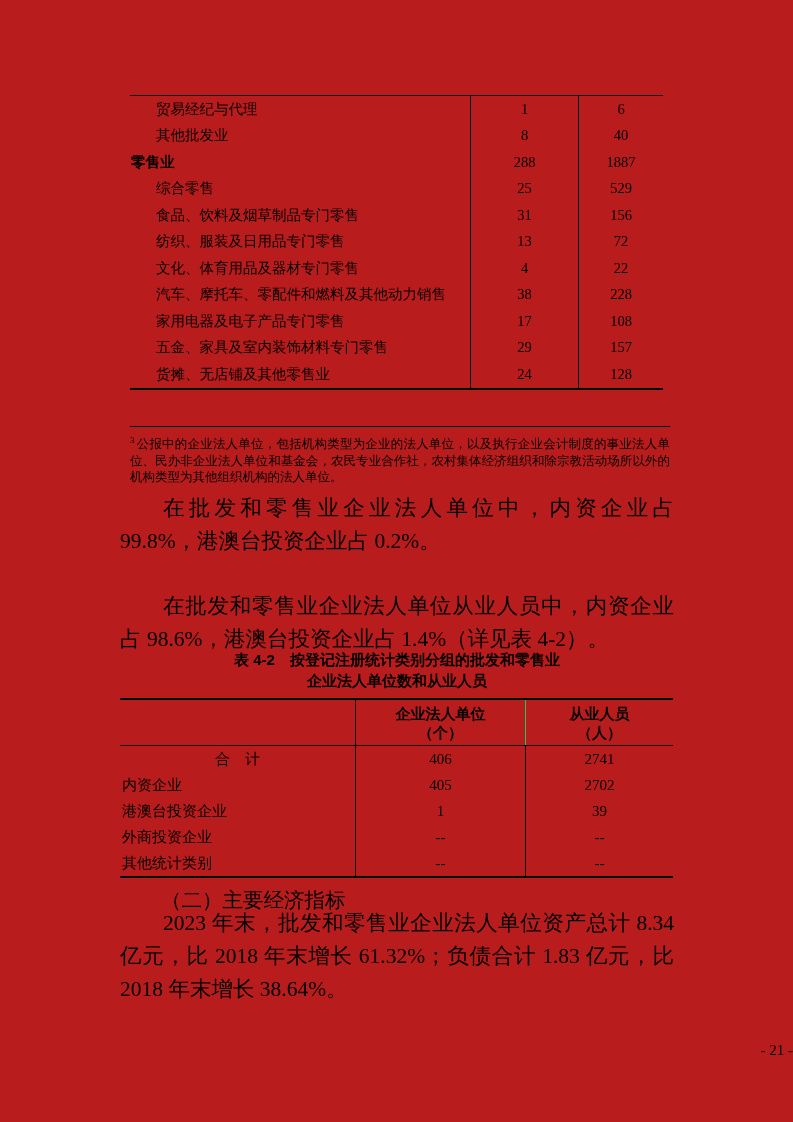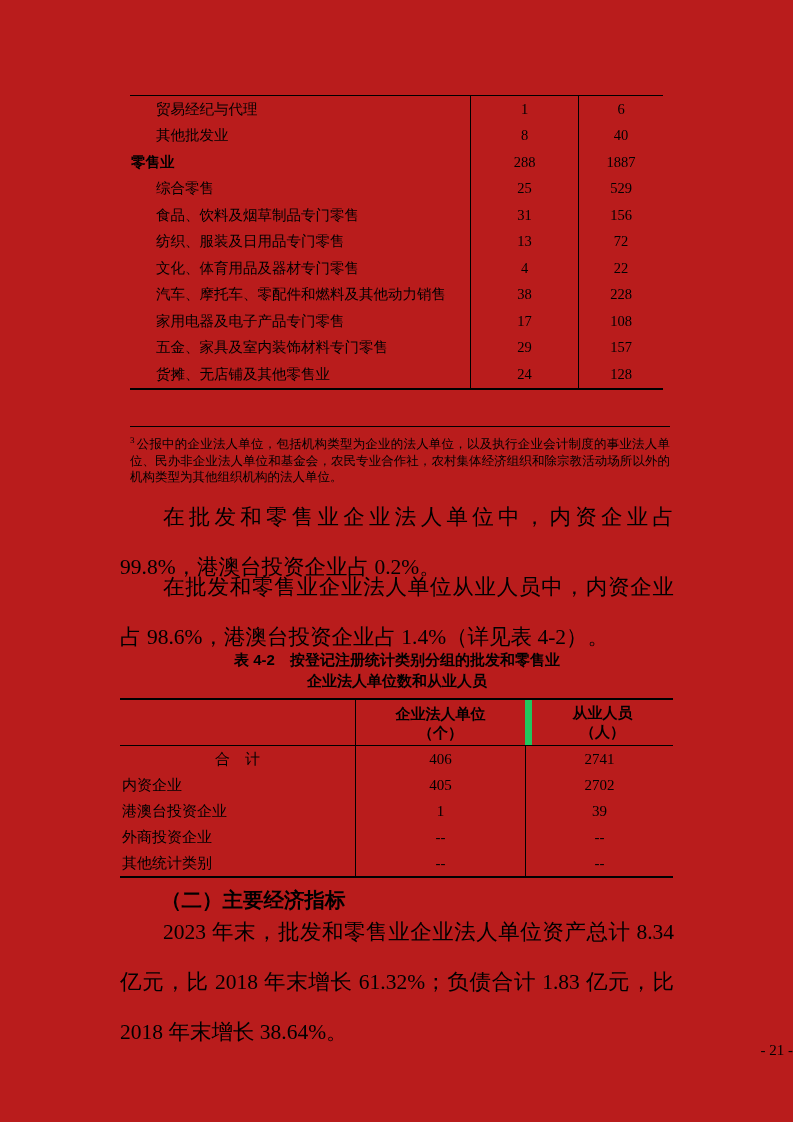--- a/index.html
+++ b/index.html
@@ -45,26 +45,26 @@
   }
   .footnote sup { font-size: 9px; margin-right: 2px; }
 
   
   .body {
     position: absolute;
     left: 120px;
     width: 554px;
     margin: 0;
     font-size: 21.5px;
-    line-height: 50px;
+    line-height: 33px;
     text-indent: 2em;
     text-align: justify;
   }
   .p1 { top: 492px; }
-  .p2 { top: 562px; }
+  .p2 { top: 590px; }
   .p3 { top: 907px; }
 
   
   .t42title {
     position: absolute;
     left: 120px; top: 649px;
     width: 554px;
     text-align: center;
     font-family: "Liberation Sans", "DejaVu Sans", sans-serif;
     font-weight: bold;
@@ -89,36 +89,36 @@
     font-weight: bold;
   }
   .t42head .cell {
     display: flex; flex-direction: column;
     align-items: center; justify-content: center;
     line-height: 19px;
     box-sizing: border-box;
   }
   .h1 { width: 235px; }
   .h2 { width: 170px; border-left: 1px solid #000; text-align: right; }
-  .h3 { width: 148px; border-left: 7px solid #22c55e; font-family: Liberation Serif, serif; }
+  .h3 { width: 148px; border-left: 1px solid #22c55e; }
   .t42row { display: flex; height: 26px; }
   .t42row .cell { display: flex; align-items: center; box-sizing: border-box; }
   .r1 { width: 235px; padding-left: 2px; }
   .r1.total { justify-content: center; padding-left: 0; }
   .r2 { width: 170px; border-left: 1px solid #000; justify-content: center; }
   .r3 { width: 148px; border-left: 1px solid #000; justify-content: center; }
 
   
   .heading {
     position: absolute;
     left: 120px; top: 886px;
     width: 554px;
     margin: 0;
     font-family: "Liberation Sans", "DejaVu Sans", sans-serif;
-    font-weight: bold;
+    font-weight: normal;
     font-size: 20.5px;
     text-indent: 2em;
   }
 
   
   .pageno {
     position: absolute;
     left: 0; top: 1042px;
     width: 793px;
     text-align: right;

